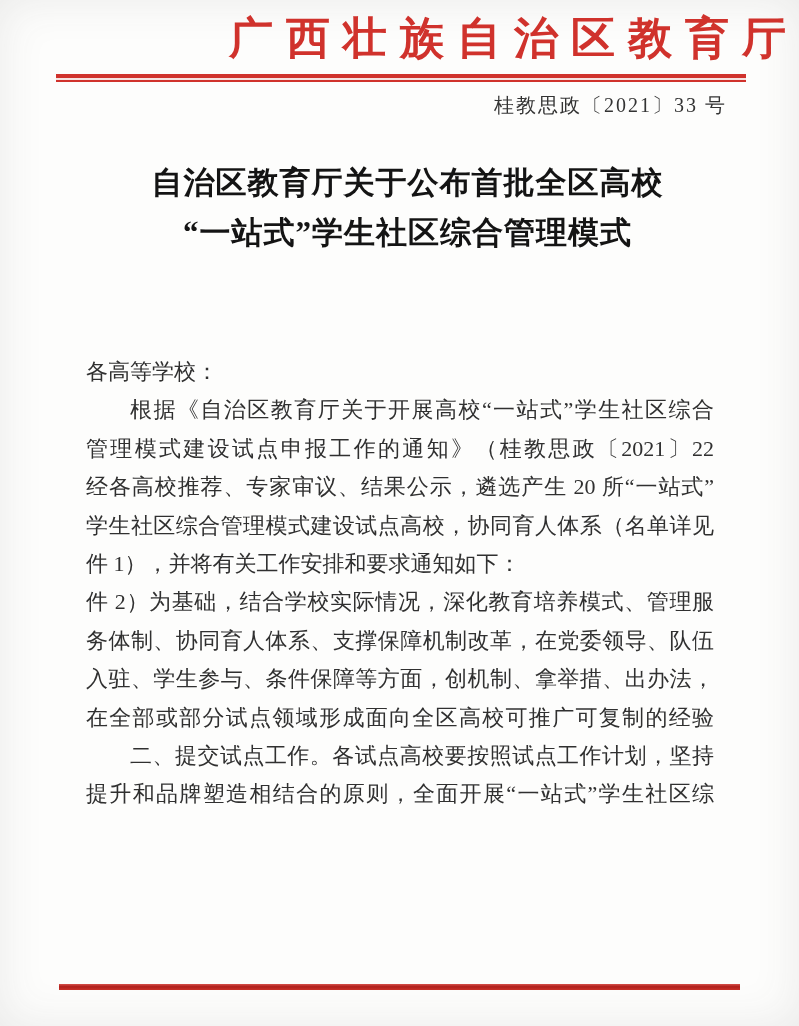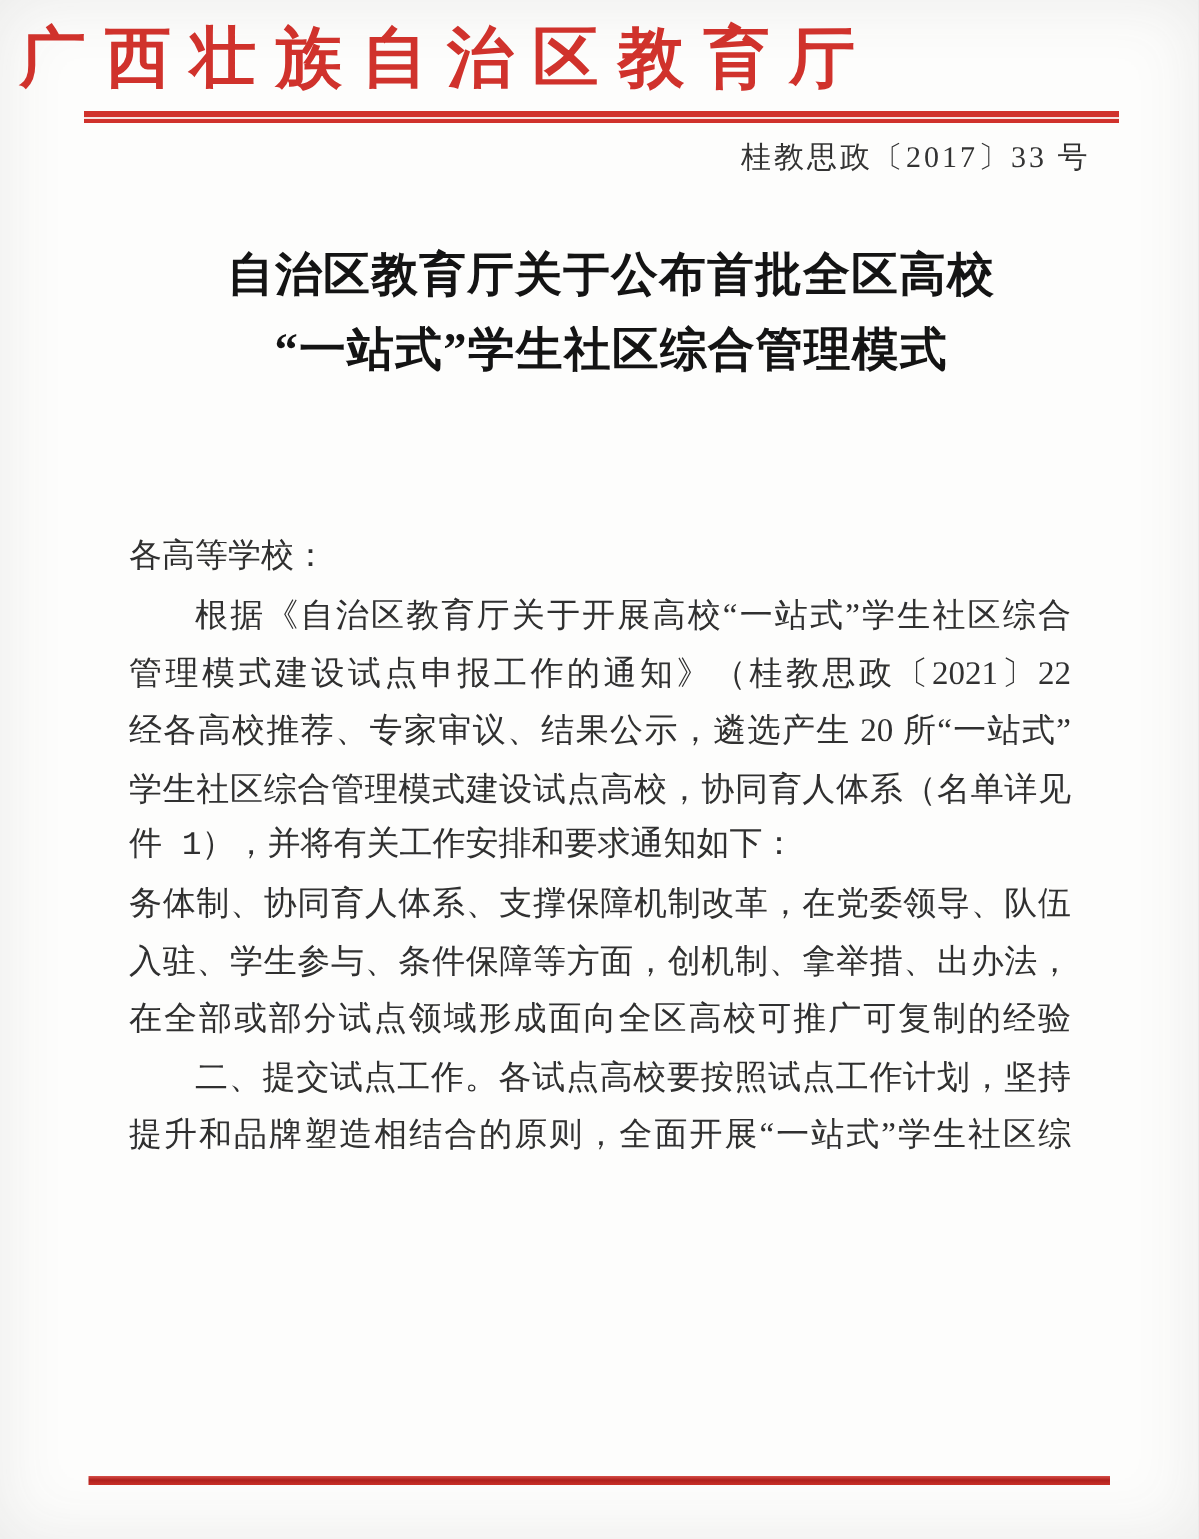--- a/index.html
+++ b/index.html
@@ -8,21 +8,21 @@
     width:799px;height:1026px;
     margin:0 auto;
     background:#fdfdfc;
     font-family:"Liberation Serif","DejaVu Serif",serif;
     color:#2d2d2d;
     overflow:hidden;
     box-shadow:inset 0 0 45px rgba(70,70,70,.10);
   }
   .org-name{
     position:absolute;top:8px;left:0;right:0;
-    text-align:left;
+    text-align:right;
     font-size:44px;line-height:62px;
     font-weight:bold;
     color:var(--red,#d0322c);
     letter-spacing:13px;
     text-indent:13px;
     white-space:nowrap;
   }
   .double-rule{
     position:absolute;top:74px;left:56px;width:690px;height:8px;
     background:linear-gradient(180deg,
@@ -49,50 +49,51 @@
     position:absolute;top:353px;left:86px;width:628px;
     font-size:22px;line-height:38.4px;
     color:#303030;
   }
   .bline{
     height:38.4px;
     text-align:justify;
     text-align-last:justify;
     overflow:hidden;
   }
-  .bline.no-just{text-align:left;text-align-last:left;font-family:Liberation Mono, monospace;}
+  .bline.no-just{text-align:left;text-align-last:left;}
   .bline.indent{text-indent:44px;}
   .bottom-rule{
     position:absolute;top:984px;left:59px;width:681px;height:6px;
     background:linear-gradient(180deg,#d6504a 0%,#b0201c 45%,#c93129 100%);
   }
 </style>
 </head>
 <body>
 
 <div class="page">
 
   <div class="org-name">广西壮族自治区教育厅</div>
 
   <div class="double-rule"></div>
 
-  <div class="doc-number">桂教思政〔2017〕33 号</div>
+  <div class="doc-number">桂教思政〔2021〕33 号</div>
 
   <div class="doc-title">
     <div class="title-line">自治区教育厅关于公布首批全区高校</div>
     <div class="title-line">“一站式”学生社区综合管理模式</div>
   </div>
 
   <div class="body-text">
     <div class="bline no-just">各高等学校：</div>
     <div class="bline indent">根据《自治区教育厅关于开展高校“一站式”学生社区综合</div>
     <div class="bline">管理模式建设试点申报工作的通知》（桂教思政〔2021〕22 号），</div>
     <div class="bline">经各高校推荐、专家审议、结果公示，遴选产生 20 所“一站式”</div>
     <div class="bline">学生社区综合管理模式建设试点高校，协同育人体系（名单详见附</div>
     <div class="bline no-just">件 1），并将有关工作安排和要求通知如下：</div>
+    <div class="bline">件 2）为基础，结合学校实际情况，深化教育培养模式、管理服</div>
     <div class="bline">务体制、协同育人体系、支撑保障机制改革，在党委领导、队伍</div>
     <div class="bline">入驻、学生参与、条件保障等方面，创机制、拿举措、出办法，</div>
     <div class="bline">在全部或部分试点领域形成面向全区高校可推广可复制的经验</div>
     <div class="bline indent">二、提交试点工作。各试点高校要按照试点工作计划，坚持</div>
     <div class="bline">提升和品牌塑造相结合的原则，全面开展“一站式”学生社区综</div>
   </div>
 
   <div class="bottom-rule"></div>
 
 </div>

